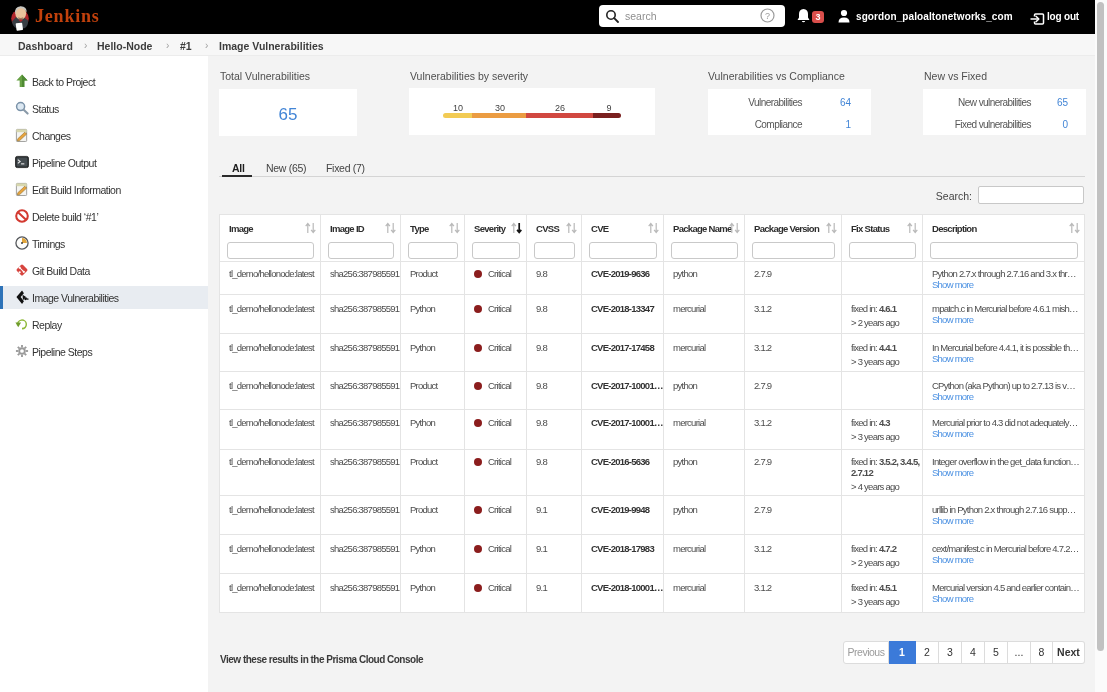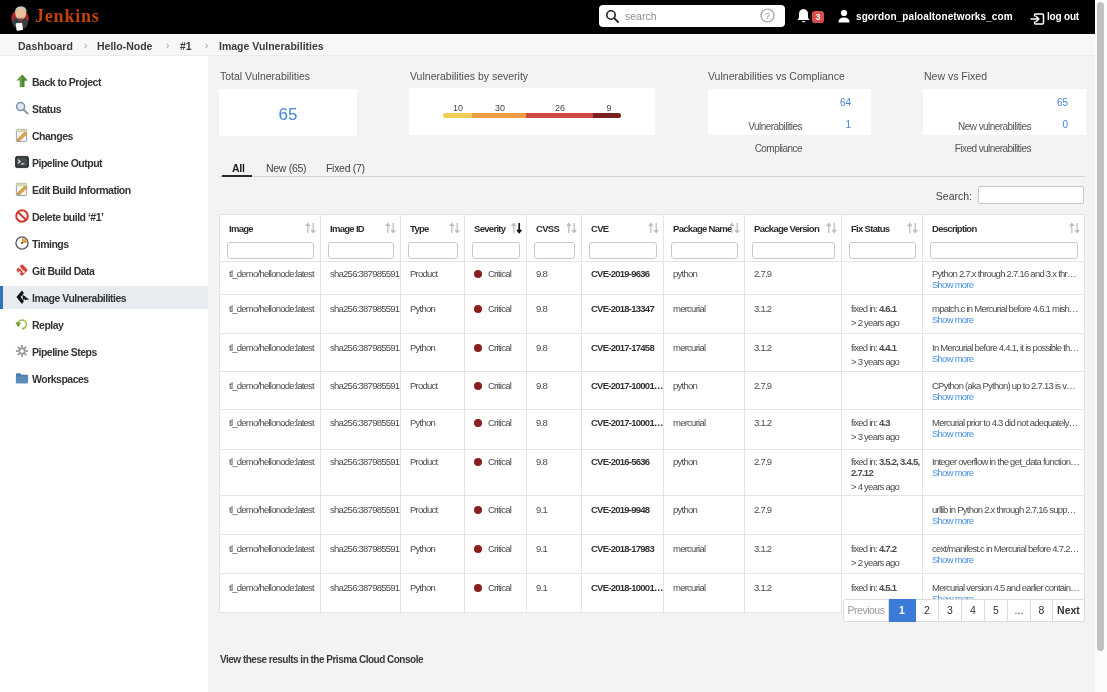--- a/index.html
+++ b/index.html
@@ -19,32 +19,32 @@
 #logouticon { left:1030px; top:11px; }
 #logouttxt { left:1047px; top:11px; color:#fff; font-size:10px; letter-spacing:-0.2px; font-weight:bold; }
 
 #crumb { left:0; top:34px; width:1095px; height:22px; background:#f7f7f7; border-bottom:1px solid #ececec; }
 #crumb span { position:absolute; top:6px; font-size:10.5px; font-weight:bold; color:#3c3c3c; }
 #crumb .sep { color:#9f9f9f; font-weight:normal; font-size:10px; top:6px; }
 
 #side { left:0; top:56px; width:208px; height:636px; background:#fff; }
 .mitem { position:absolute; left:0; width:208px; height:23px; }
 .mitem svg { position:absolute; left:15px; top:4px; }
-.mitem .mt { position:absolute; left:32px; top:6px; font-size:10.5px; letter-spacing:-0.5px; font-weight:bold; color:#333; }
+.mitem .mt { position:absolute; left:32px; top:6px; font-size:10.5px; letter-spacing:-0.5px; font-weight:normal; color:#333; }
 #sel { background:#e8ecf1; border-left:3px solid #2e73b8; }
 #sel svg { left:12px; top:4px; }
 #sel .mt { left:29px; }
 
 #main { left:208px; top:56px; width:887px; height:636px; background:#f3f3f3; }
 .clabel { position:absolute; font-size:10.5px; color:#4f4f4f; }
 .card { position:absolute; background:#fff; }
 .bignum { width:100%; text-align:center; font-size:17px; color:#4285d6; }
 .bar { position:absolute; height:5px; }
 .barnum { position:absolute; width:20px; text-align:center; font-size:9px; color:#3f3f3f; }
-.statlbl { position:absolute; font-size:10px; letter-spacing:-0.55px; color:#565656;margin-top:24px; }
+.statlbl { position:absolute; font-size:10px; letter-spacing:-0.55px; color:#565656; }
 .statval { position:absolute; font-size:10px; color:#4285d6; }
 
 .tab { position:absolute; font-size:10.5px; letter-spacing:-0.3px; color:#444; }
 #tabAll { font-weight:bold; color:#1d1d1d; }
 #tabline { left:11px; top:120px; width:866px; height:1px; background:#d4d4d4; }
 #tabul { left:14px; top:119px; width:30px; height:2px; background:#2a2a2a; }
 #srchlbl { position:absolute; font-size:10.5px; color:#444; }
 #srchinp { left:770px; top:130px; width:106px; height:18px; background:#fff; border:1px solid #c8c8c8; border-radius:2px; }
 
 #tbl { position:absolute; left:11px; top:158px; width:865px; border-collapse:collapse; table-layout:fixed; background:#fff; }
@@ -54,21 +54,21 @@
 .arr { position:absolute; top:7px; right:4px; }
 .fin { position:absolute; left:7px; top:27px; height:17px; border:1px solid #c9c9c9; border-radius:3px; background:#fff; }
 #tbl td { font-size:9.5px; letter-spacing:-0.75px; color:#4c4c4c; padding:8px 4px 0 9px; line-height:11px; white-space:nowrap; overflow:hidden; }
 #tbl td.cve { font-weight:bold; color:#333; }
 .dot { display:inline-block; width:8px; height:8px; border-radius:50%; background:#8b1d1d; margin-right:6px; vertical-align:-1px; }
 .desc { white-space:nowrap; overflow:hidden; text-overflow:ellipsis; }
 .sm { color:#4a90e2; }
 .fx2 { margin-top:3px; }
 .fxv { font-weight:bold; }
 
-#pag { left:635px; top:543px; height:23px; }
+#pag { left:635px; top:585px; height:23px; }
 .pbtn { float:left; height:23px; border:1px solid #dcdcdc; border-left:none; background:#fff; font-size:10.5px; color:#333; text-align:center; line-height:21px; }
 .pbtn.first { border-left:1px solid #dcdcdc; border-radius:3px 0 0 3px; }
 .pbtn.last { border-radius:0 3px 3px 0; }
 .pbtn.prev { color:#9b9b9b; width:46px; letter-spacing:-0.5px; }
 .pbtn.active { background:#3b7ad9; color:#fff; border-color:#3b7ad9; font-weight:bold; }
 #foot { position:absolute; left:12px; top:598px; font-size:10px; letter-spacing:-0.5px; font-weight:bold; color:#3a3a3a; }
 
 #sbtrack { left:1095px; top:0; width:12px; height:692px; background:#fbfbfb; }
 #sbthumb { left:1097px; top:2px; width:7px; height:649px; background:#c1c1c1; border-radius:4px; }
 </style>
@@ -221,27 +221,20 @@
           <line x1="7.5" y1="11.5" x2="7.5" y2="14"></line>
           <line x1="1" y1="7.5" x2="3.5" y2="7.5"></line>
           <line x1="11.5" y1="7.5" x2="14" y2="7.5"></line>
           <line x1="3" y1="3" x2="4.7" y2="4.7"></line>
           <line x1="10.3" y1="10.3" x2="12" y2="12"></line>
           <line x1="3" y1="12" x2="4.7" y2="10.3"></line>
           <line x1="10.3" y1="4.7" x2="12" y2="3"></line>
         </g>
       </svg>
       <span class="mt">Pipeline Steps</span>
-    </div>
-  <div class="mitem" style="top:311px">
-      <svg width="14" height="14" viewBox="0 0 15 15">
-        <path d="M1 3.5 Q1 2.5 2 2.5 L5.5 2.5 L7 4 L13 4 Q14 4 14 5 L14 12 Q14 13 13 13 L2 13 Q1 13 1 12 Z" fill="#4a7dab"></path>
-        <path d="M1 6 L14 6 L14 12 Q14 13 13 13 L2 13 Q1 13 1 12 Z" fill="#5b8db8"></path>
-      </svg>
-      <span class="mt">Workspaces</span>
     </div>
 </div>
 
 <div class="abs" id="main">
   <div class="clabel" style="left:12px; top:14px">Total Vulnerabilities</div>
   <div class="clabel" style="left:202px; top:14px">Vulnerabilities by severity</div>
   <div class="clabel" style="left:500px; top:14px">Vulnerabilities vs Compliance</div>
   <div class="clabel" style="left:716px; top:14px">New vs Fixed</div>
 
   <div class="card" style="left:11px; top:33px; width:138px; height:47px">

